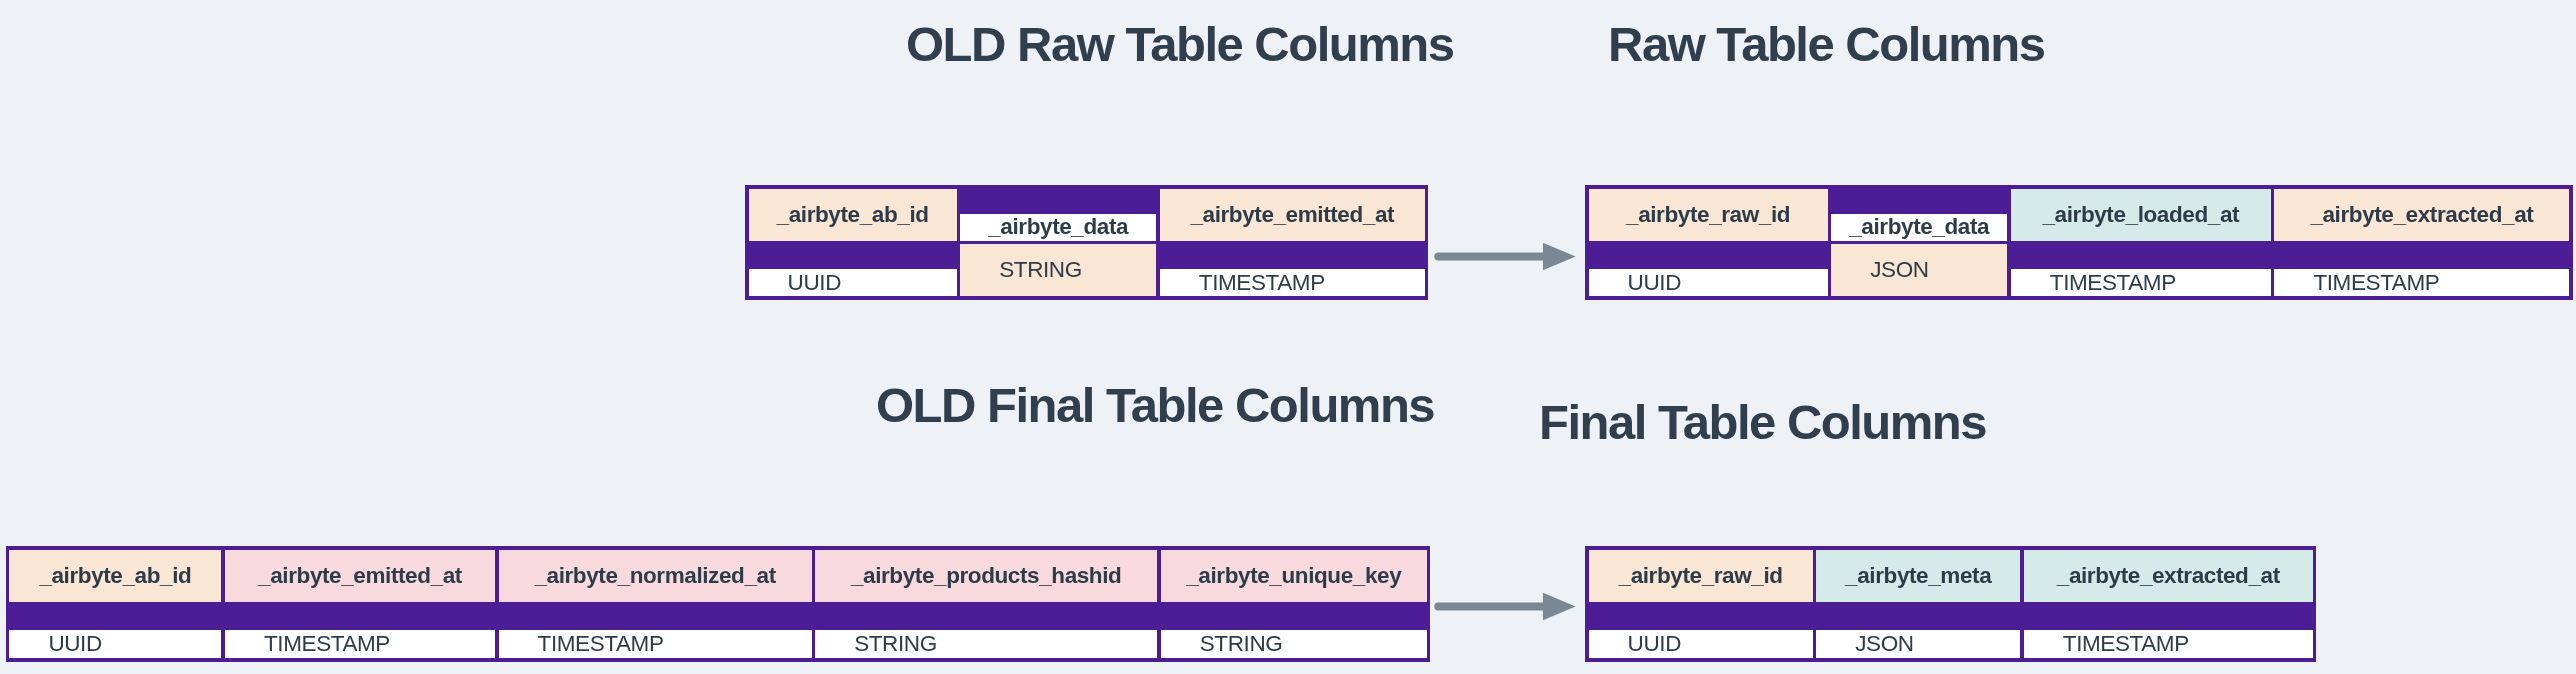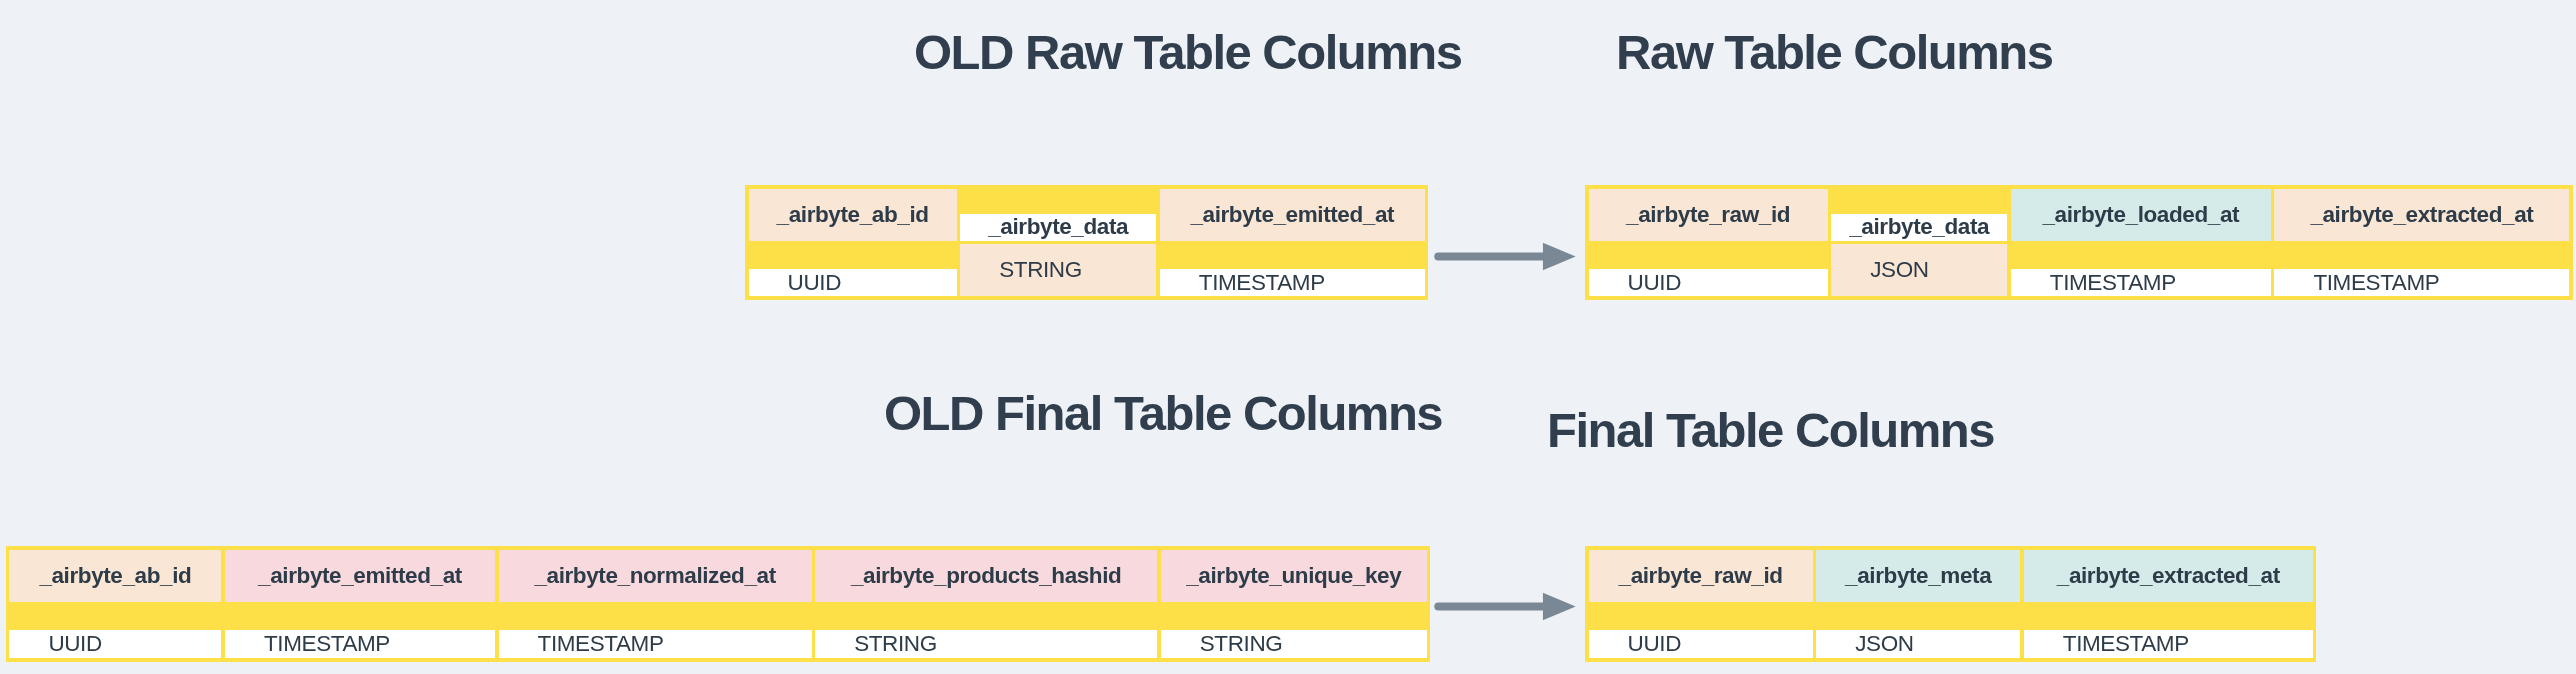--- a/index.html
+++ b/index.html
@@ -12,40 +12,40 @@
     position: relative;
     width: 2576px;
     height: 675px;
     background: #eef2f6;
     overflow: hidden;
   }
 
   
   .diagram-title {
     position: absolute;
-    margin: 12px;
+    margin: 4px;
     font-size: 49px;
     font-weight: 700;
     letter-spacing: -1.5px;
     line-height: 1;
     color: #303e4d;
     white-space: nowrap;
   }
   .t-title-old-raw   { left: 902px; top: 16px; }
   .t-title-raw       { left: 1604px; top: 16px; }
   .t-title-old-final { left: 872px; top: 377px; }
   .t-title-final     { left: 1535px; top: 394px; }
 
   
   .schema-table {
     position: absolute;
     display: grid;
     gap: 3.6px;
     padding: 3.6px;
-    background: #fde047;
+    background: #4c1d95;
   }
   .cell {
     display: flex;
     align-items: center;
     background: #ffffff;
     font-size: 22.5px;
     letter-spacing: -0.4px;
     white-space: nowrap;
     overflow: hidden;
   }

